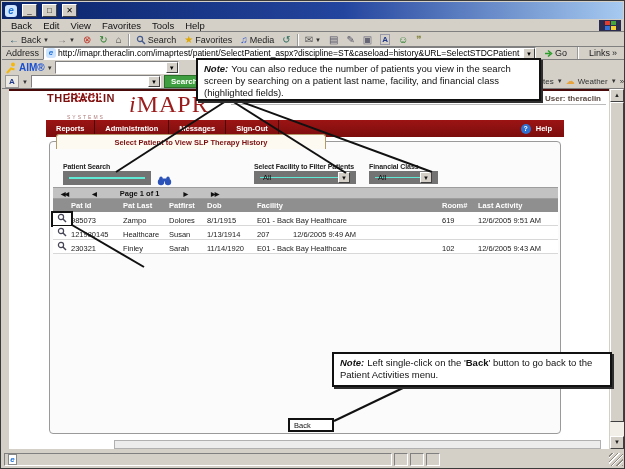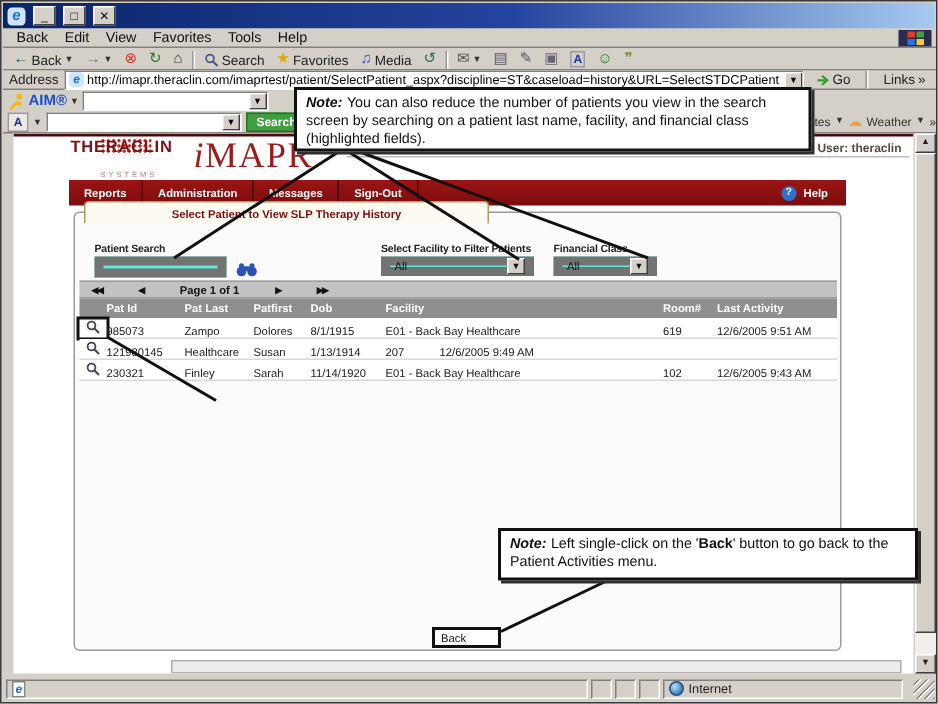--- a/index.html
+++ b/index.html
@@ -370,20 +370,16 @@
     <span class="lbl">Note:</span><span>Left single-click on the '</span><b>Back</b><span>' button to go back to the Patient Activities menu.</span>
   </div>
 
   <div class="statusbar">
     <span class="pane" style="width:388px;">
       <span class="docicon">e</span>
     </span>
     <span class="pane" style="width:14px;"></span>
     <span class="pane" style="width:14px;"></span>
     <span class="pane" style="width:14px;"></span>
-    <span class="pane" style="width:160px;">
-      <span class="globe"></span>
-      <span>Internet</span>
-    </span>
     <span class="grip"></span>
   </div>
 
 </div>
 
 </body></html>

